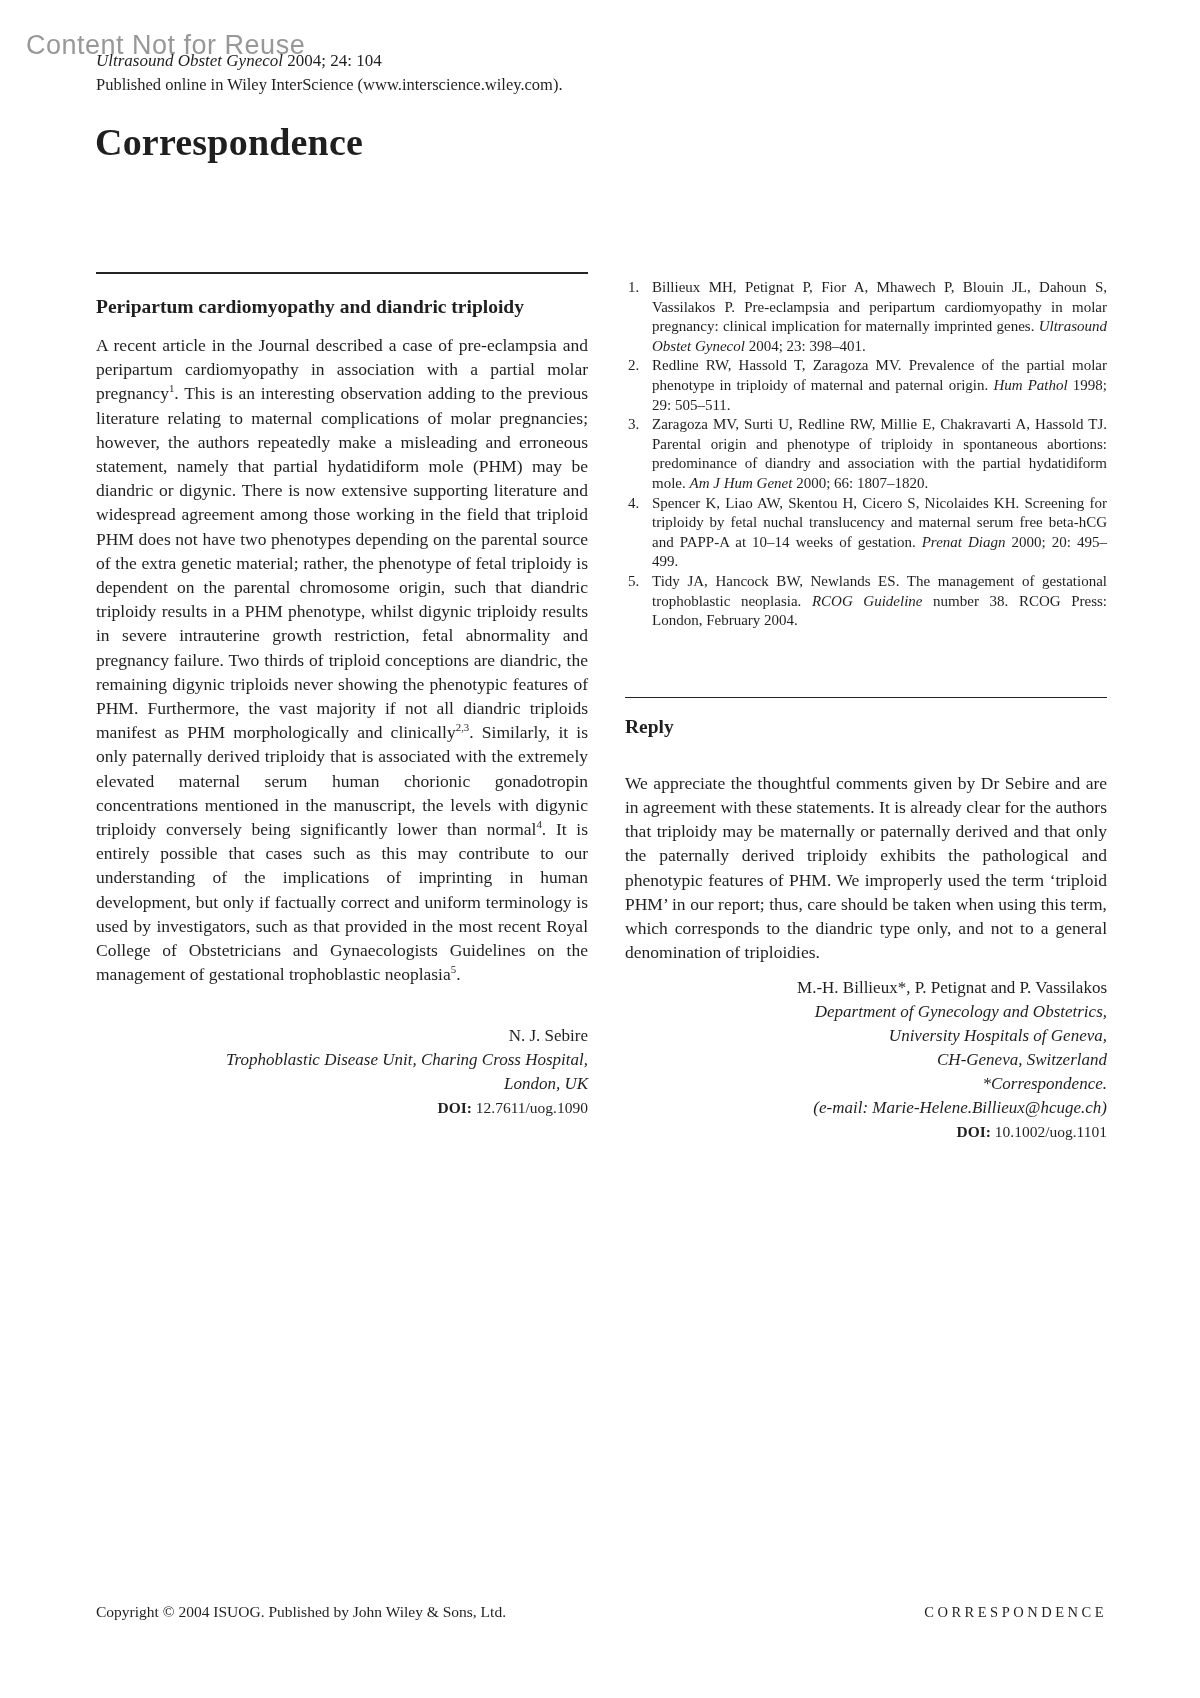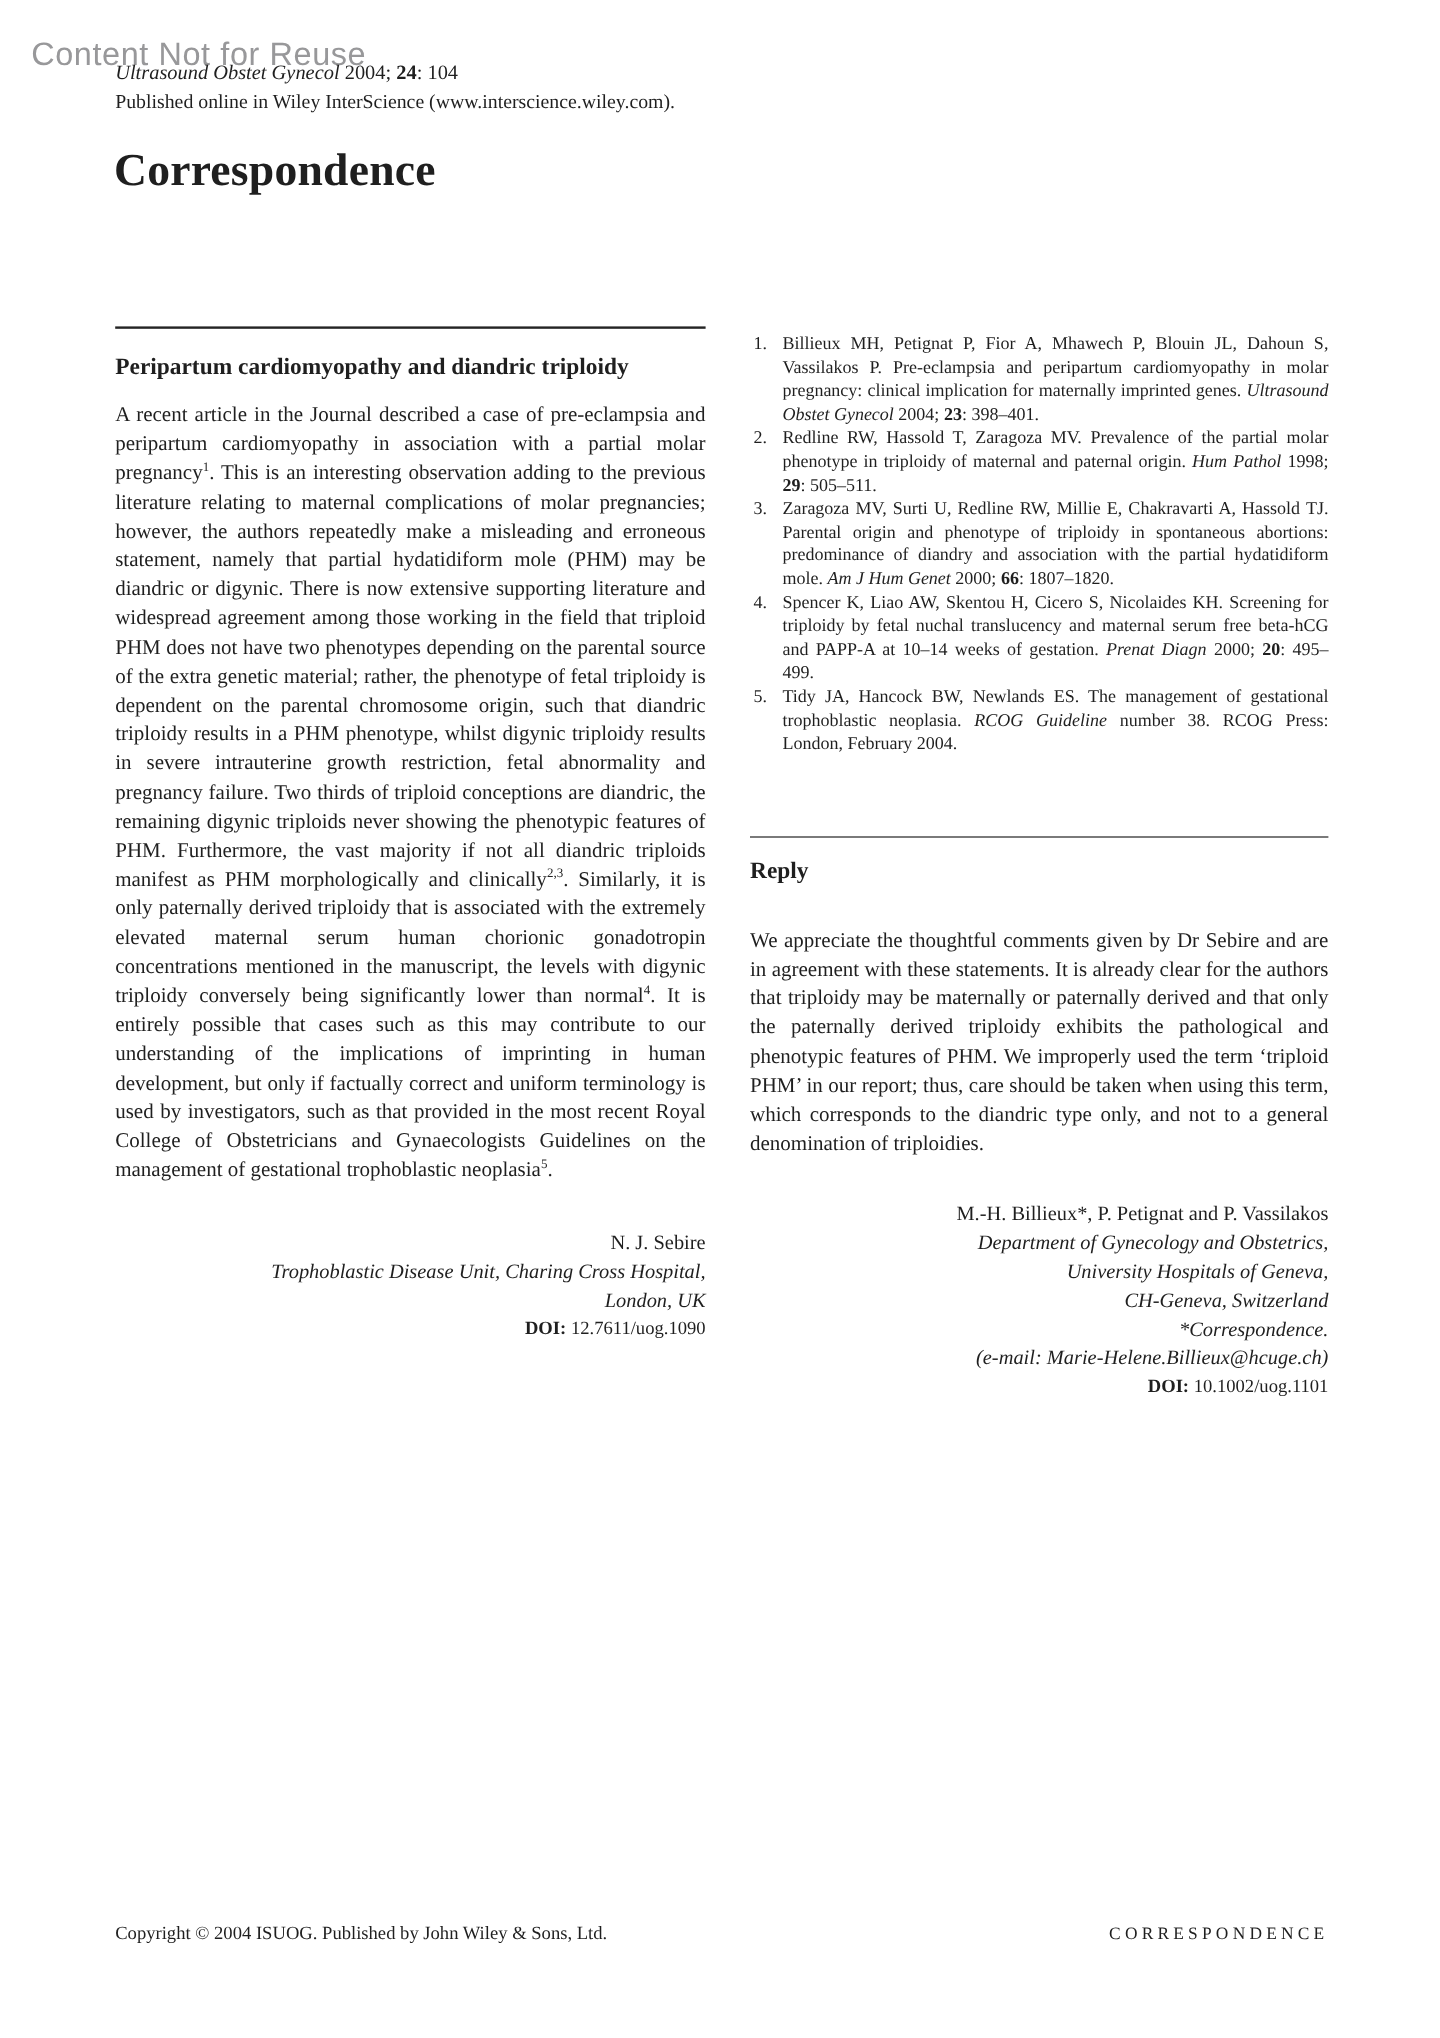--- a/index.html
+++ b/index.html
@@ -49,28 +49,28 @@
   .body-text {
     margin: 0;
     font-size: 17.5px;
     line-height: 24.2px;
     text-align: justify;
   }
   .col-left .body-text { margin-top: 15px; }
   .col-right .body-text { margin-top: 33px; }
   sup { font-size: 0.62em; vertical-align: super; line-height: 0; }
   .it { font-style: italic; }
-  .bd { font-weight: bold; }
+  .bd { font-weight: normal; }
   .signature {
     text-align: right;
     font-size: 17px;
     line-height: 24px;
   }
   .sig-letter { margin-top: 38px; }
-  .sig-reply { margin-top: 36px; }
+  .sig-reply { margin-top: 12px; }
   .sig-line.italic { font-style: italic; }
   .sig-doi { font-size: 15.5px; }
   .doi-label { font-weight: bold; }
   .refs-heading { font-size: 17.5px; font-weight: bold; margin: 24px 0 0 0; }
   .refs {
     list-style: none;
     margin: 26px 0 0 0;
     padding: 0;
     font-size: 15px;
     line-height: 19.6px;

